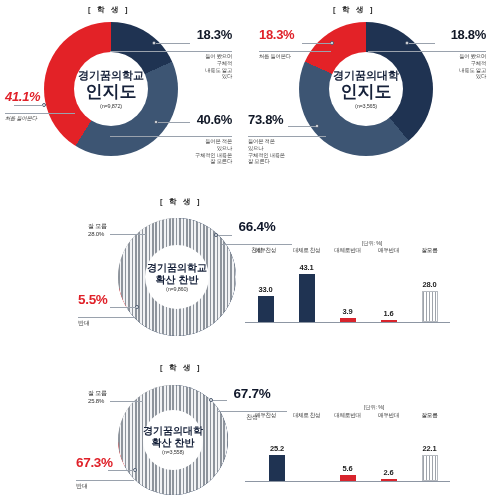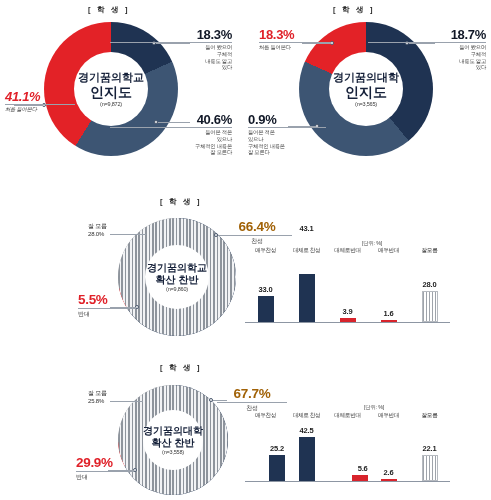--- a/index.html
+++ b/index.html
@@ -31,21 +31,21 @@
     background: #ffffff;
     display: flex; flex-direction: column;
     align-items: center; justify-content: center;
     text-align: center;
   }
   .c-title {
     font-size: 11px; font-weight: 700; color: #16213a;
     line-height: 1.18; white-space: nowrap;
   }
   .c-title2 {
-    font-size: 14px; font-weight: 700; color: #16213a;
+    font-size: 17px; font-weight: 700; color: #16213a;
     line-height: 1.18; white-space: nowrap;
   }
   .c-n { font-size: 5.5px; color: #3a3a3a; margin-top: 1px; letter-spacing: -0.2px; }
 
   
   .callout { position: absolute; white-space: nowrap; }
   .callout .pct {
     font-size: 13px; font-weight: 700; color: #111827;
     letter-spacing: -0.3px; line-height: 1;
   }
@@ -56,29 +56,29 @@
   }
   .callout.right { text-align: right; }
   .callout.left  { text-align: left; }
   .rule {
     position: absolute; height: 1px; background: #9aa2ad;
   }
   .dot {
     position: absolute; width: 4px; height: 4px; border-radius: 50%;
     background: #ffffff; border: 1px solid #49576d;
   }
-  .uline { border-bottom: 1px solid #9aa2ad; padding-bottom: 1px; }
+  .uline { border-bottom: 1px solid #9aa2ad; padding-bottom: 10px; }
 
   
   .sidelab { position: absolute; white-space: nowrap; text-align: left; }
   .sidelab .nm { font-size: 6px; color: #303030; letter-spacing: -0.2px; }
   .sidelab .vl { font-size: 6px; color: #303030; letter-spacing: -0.2px; }
 
   .bigpct { position: absolute; white-space: nowrap; }
-  .bigpct .v { font-size: 13.5px; font-weight: 700; color: #a16207; letter-spacing: -0.3px; }
+  .bigpct .v { font-size: 13.5px; font-weight: 700; color: #0f172a; letter-spacing: -0.3px; }
   .bigpct .v.red { color: #e02129; }
   .bigpct .t { font-size: 6px; color: #333; margin-top: 1px; letter-spacing: -0.2px; }
   .bigpct.ctr { text-align: center; }
 
   
   .bars { position: absolute; }
   .bars .axis {
     position: absolute; left: 0; bottom: 0;
     height: 1px; background: #8d96a3;
   }
@@ -165,33 +165,33 @@
         <div class="c-title">경기꿈의대학</div>
         <div class="c-title2">인지도</div>
         <div class="c-n">(n=3,565)</div>
       </div>
     </div>
   </div>
 
   <div class="dot" style="left:405px; top:41px;"></div>
   <div class="rule" style="left:409px; top:43px; width:26px;"></div>
   <div class="callout right" style="left:368px; top:28px; width:118px;">
-    <div class="pct uline">18.7%</div>
+    <div class="pct uline">18.8%</div>
     <div class="sub">
       <span>들어 봤으며</span><br>
       <span>구체적</span><br>
       <span>내용도 알고</span><br>
       <span>있다</span>
     </div>
   </div>
 
   <div class="dot" style="left:315px; top:124px;"></div>
   <div class="rule" style="left:288px; top:126px; width:28px;"></div>
   <div class="callout left" style="left:248px; top:113px; width:78px;">
-    <div class="pct uline">0.9%</div>
+    <div class="pct uline">73.8%</div>
     <div class="sub">
       <span>들어본 적은</span><br>
       <span>있으나</span><br>
       <span>구체적인 내용은</span><br>
       <span>잘 모른다</span>
     </div>
   </div>
 
   <div class="dot" style="left:330px; top:41px;"></div>
   <div class="rule" style="left:302px; top:43px; width:29px;"></div>
@@ -235,21 +235,21 @@
 
   <div class="unit" style="left:362px; top:240px;">[단위: %]</div>
 
   <div class="bars" id="bars3" style="left:245px; top:245px; width:205px; height:78px;">
     <div class="axis" style="width:205px;"></div>
   <div class="bar-col" style="left: 0.5px; width: 40px;">
         <div class="bar-val">33.0</div>
         <div class="bar-rect navy" style="height: 26.096px;"></div>
       </div>
       <div class="bar-cat" style="left: -1.5px; width: 44px;">매우찬성</div>
-      <div class="bar-col" style="left: 41.5px; width: 40px; gap: 39px;">
+      <div class="bar-col" style="left: 41.5px; width: 40px;">
         <div class="bar-val">43.1</div>
         <div class="bar-rect navy" style="height: 48.272px;"></div>
       </div>
       <div class="bar-cat" style="left: 39.5px; width: 44px;">대체로 찬성</div>
       <div class="bar-col" style="left: 82.5px; width: 40px;">
         <div class="bar-val">3.9</div>
         <div class="bar-rect red" style="height: 4.368px;"></div>
       </div>
       <div class="bar-cat" style="left: 80.5px; width: 44px;">대체로반대</div>
       <div class="bar-col" style="left: 123.5px; width: 40px;">
@@ -280,45 +280,41 @@
   <div class="dot" style="left:209px; top:398px;"></div>
   <div class="rule" style="left:213px; top:400px; width:14px;"></div>
   <div class="bigpct ctr" style="left:217px; top:386px; width:70px;">
     <div class="v uline">67.7%</div>
     <div class="t">찬성</div>
   </div>
 
   <div class="dot" style="left:133px; top:468px;"></div>
   <div class="rule" style="left:108px; top:470px; width:26px;"></div>
   <div class="bigpct" style="left:76px; top:455px; width:58px; text-align:left;">
-    <div class="v red uline">29.9%</div>
+    <div class="v red uline">67.3%</div>
     <div class="t">반대</div>
   </div>
 
   <div class="rule" style="left:110px; top:401px; width:33px;"></div>
   <div class="sidelab" style="left:88px; top:389px;">
     <div class="nm">잘 모름</div>
     <div class="vl">25.8%</div>
   </div>
 
   <div class="unit" style="left:364px; top:404px;">[단위: %]</div>
 
   <div class="bars" id="bars4" style="left:245px; top:410px; width:205px; height:72px;">
     <div class="axis" style="width:205px;"></div>
   <div class="bar-col" style="left: 12px; width: 40px; text-align: right;">
         <div class="bar-val">25.2</div>
         <div class="bar-rect navy" style="height: 26.208px;"></div>
       </div>
       <div class="bar-cat" style="left: -1.5px; width: 44px;">매우찬성</div>
-      <div class="bar-col" style="left: 41.5px; width: 40px;">
-        <div class="bar-val">42.5</div>
-        <div class="bar-rect navy" style="height: 44.2px;"></div>
-      </div>
       <div class="bar-cat" style="left: 39.5px; width: 44px;">대체로 찬성</div>
-      <div class="bar-col" style="left: 82.5px; width: 40px; align-items: flex-end;">
+      <div class="bar-col" style="left: 82.5px; width: 40px;">
         <div class="bar-val">5.6</div>
         <div class="bar-rect red" style="height: 5.824px;"></div>
       </div>
       <div class="bar-cat" style="left: 80.5px; width: 44px;">대체로반대</div>
       <div class="bar-col" style="left: 123.5px; width: 40px;">
         <div class="bar-val">2.6</div>
         <div class="bar-rect red" style="height: 2px;"></div>
       </div>
       <div class="bar-cat" style="left: 121.5px; width: 44px;">매우반대</div>
       <div class="bar-col" style="left: 164.5px; width: 40px;">

